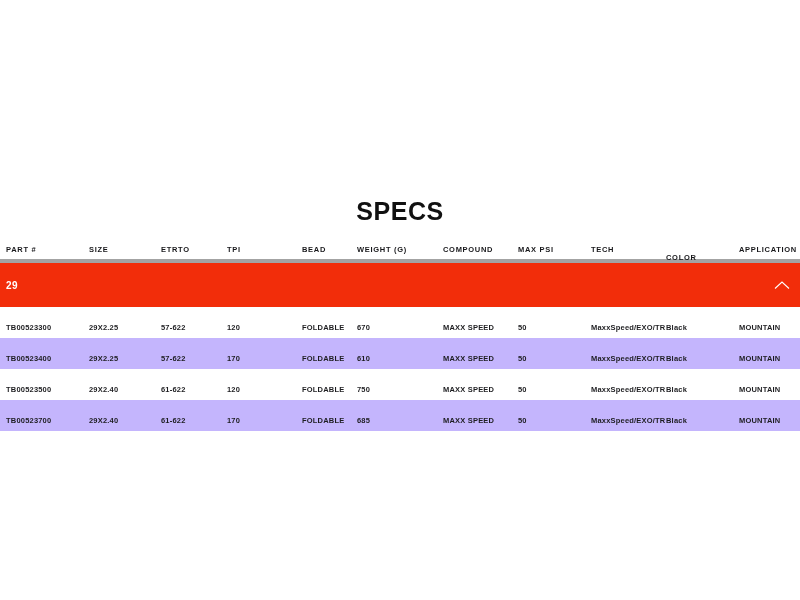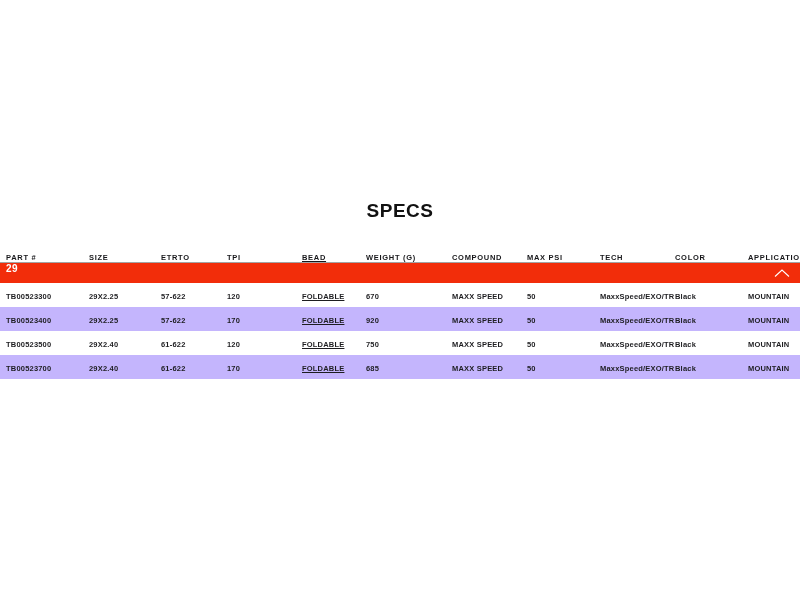--- a/index.html
+++ b/index.html
@@ -23,21 +23,21 @@
     background: #ffffff;
   }
 
   
   .specs-title {
     position: absolute;
     top: 196px;
     left: 0;
     width: 800px;
     text-align: center;
-    font-size: 19px;
+    font-size: 25px;
     font-weight: bold;
     letter-spacing: 0.5px;
     color: #111111;
     line-height: 30px;
   }
 
   
   .specs-table {
     position: absolute;
     top: 245px;
@@ -47,37 +47,38 @@
 
   .row {
     display: flex;
     width: 800px;
     box-sizing: border-box;
   }
 
   
   .header-row {
     height: 18px;
-    align-items: flex-end;
-    border-bottom: 1px solid #a3a3a3;
+    align-items: flex-start;
+    border-bottom: 4px solid #a3a3a3;
     background: #ffffff;
   }
   .header-row .cell {
     font-size: 7.5px;
     font-weight: bold;
     letter-spacing: 0.7px;
     color: #17171a;
     text-transform: uppercase;
     white-space: nowrap;
   }
 
   
   .group-row {
-    height: 20px;
+    height: 44px;
     background: #f22d0a;
+    align-items: center;
     position: relative;
   }
   .group-label {
     font-size: 10px;
     font-weight: bold;
     color: #ffffff;
     letter-spacing: 0.4px;
     padding-left: 6px;
   }
   .chevron {
@@ -109,26 +110,26 @@
     letter-spacing: 0.2px;
     line-height: 11px;
   }
 
   
   .cell { box-sizing: border-box; flex: none; }
   .c-part   { width: 73px;  padding-left: 6px; }
   .c-size   { width: 74px;  padding-left: 16px; }
   .c-etrto  { width: 66px; }
   .c-tpi    { width: 75px; }
-  .c-bead   { width: 64px; text-decoration: underline; }
+  .c-bead   { width: 55px; }
   .c-weight { width: 86px; }
   .c-comp   { width: 75px; }
   .c-psi    { width: 73px; }
   .c-tech   { width: 75px; padding-right: 10px; }
-  .c-color  { width: 73px; }
+  .c-color  { width: 73px; margin-top: 8px; }
   .c-app    { width: 68px; }
 
   .header-row .c-part   { width: 73px; padding-left: 6px; }
   .header-row .c-size   { width: 74px; }
 
   
   .c-etrto  { margin-left: 14px; }
 </style>
 </head>
 <body>
@@ -175,21 +176,21 @@
       <div class="cell c-color">Black</div>
       <div class="cell c-app">MOUNTAIN</div>
     </div>
 
     <div class="row data-row alt">
       <div class="cell c-part">TB00523400</div>
       <div class="cell c-size">29X2.25</div>
       <div class="cell c-etrto">57-622</div>
       <div class="cell c-tpi">170</div>
       <div class="cell c-bead">FOLDABLE</div>
-      <div class="cell c-weight">920</div>
+      <div class="cell c-weight">610</div>
       <div class="cell c-comp">MAXX SPEED</div>
       <div class="cell c-psi">50</div>
       <div class="cell c-tech">MaxxSpeed/EXO/TR</div>
       <div class="cell c-color">Black</div>
       <div class="cell c-app">MOUNTAIN</div>
     </div>
 
     <div class="row data-row">
       <div class="cell c-part">TB00523500</div>
       <div class="cell c-size">29X2.40</div>

